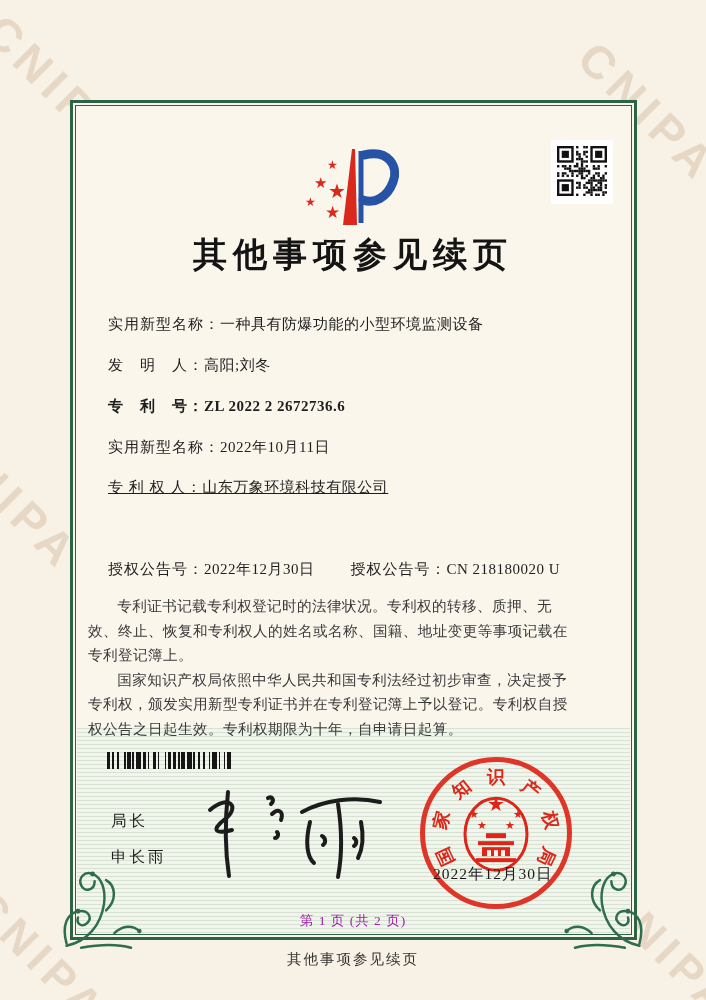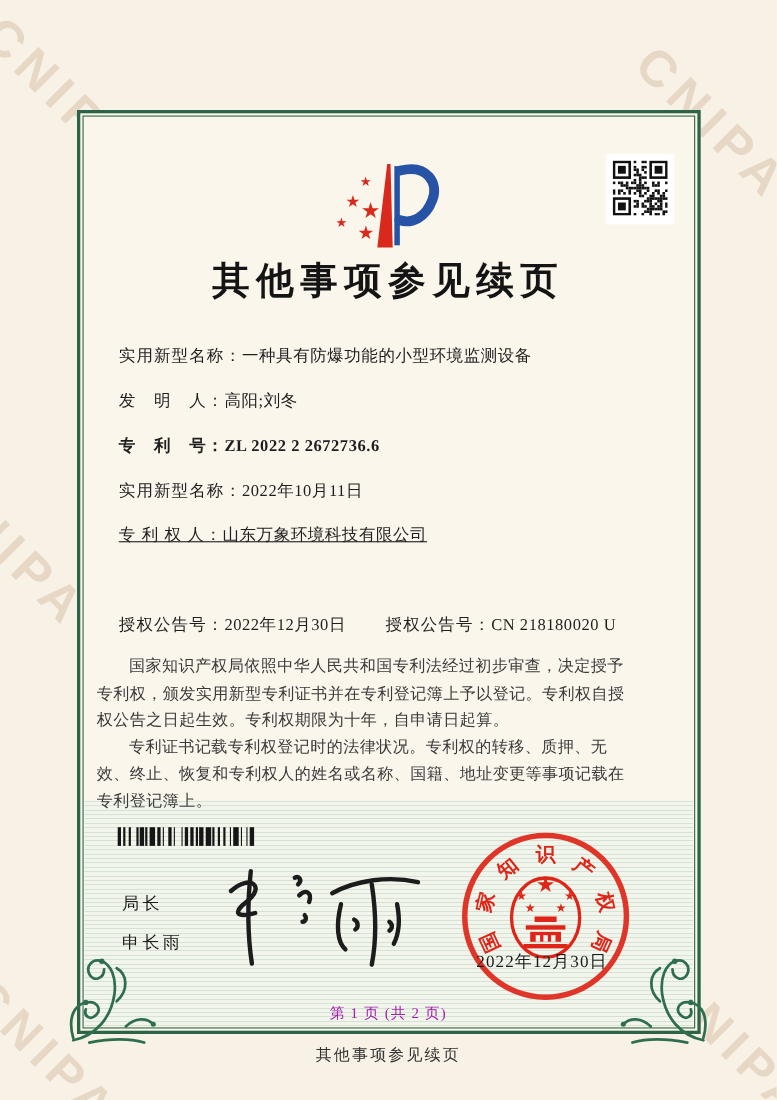--- a/index.html
+++ b/index.html
@@ -274,22 +274,22 @@
     <span class="lbl">实用新型名称：</span><span class="val">2022年10月11日</span>
   </div>
   <div class="row" style="top:476px;text-decoration:underline;">
     <span class="lbl">专 利 权 人：</span><span class="val">山东万象环境科技有限公司</span>
   </div>
   <div class="row" style="top:558px;">
     <span class="lbl">授权公告号：</span><span class="val">2022年12月30日</span><span class="lbl grant2">授权公告号：</span><span class="val">CN 218180020 U</span>
   </div>
 
   <div class="paras">
+    <p>专利证书记载专利权登记时的法律状况。专利权的转移、质押、无效、终止、恢复和专利权人的姓名或名称、国籍、地址变更等事项记载在专利登记簿上。</p>
     <p>国家知识产权局依照中华人民共和国专利法经过初步审查，决定授予专利权，颁发实用新型专利证书并在专利登记簿上予以登记。专利权自授权公告之日起生效。专利权期限为十年，自申请日起算。</p>
-    <p>专利证书记载专利权登记时的法律状况。专利权的转移、质押、无效、终止、恢复和专利权人的姓名或名称、国籍、地址变更等事项记载在专利登记簿上。</p>
   </div>
 
   <div class="barcode" id="barcode">
       <div style="width: 3.4px; background: rgb(22, 22, 22);"></div>
       <div style="width: 1.7px; background: transparent;"></div>
       <div style="width: 1.7px; background: rgb(22, 22, 22);"></div>
       <div style="width: 3.4px; background: transparent;"></div>
       <div style="width: 1.7px; background: rgb(22, 22, 22);"></div>
       <div style="width: 5.1px; background: transparent;"></div>
       <div style="width: 1.7px; background: rgb(22, 22, 22);"></div>

